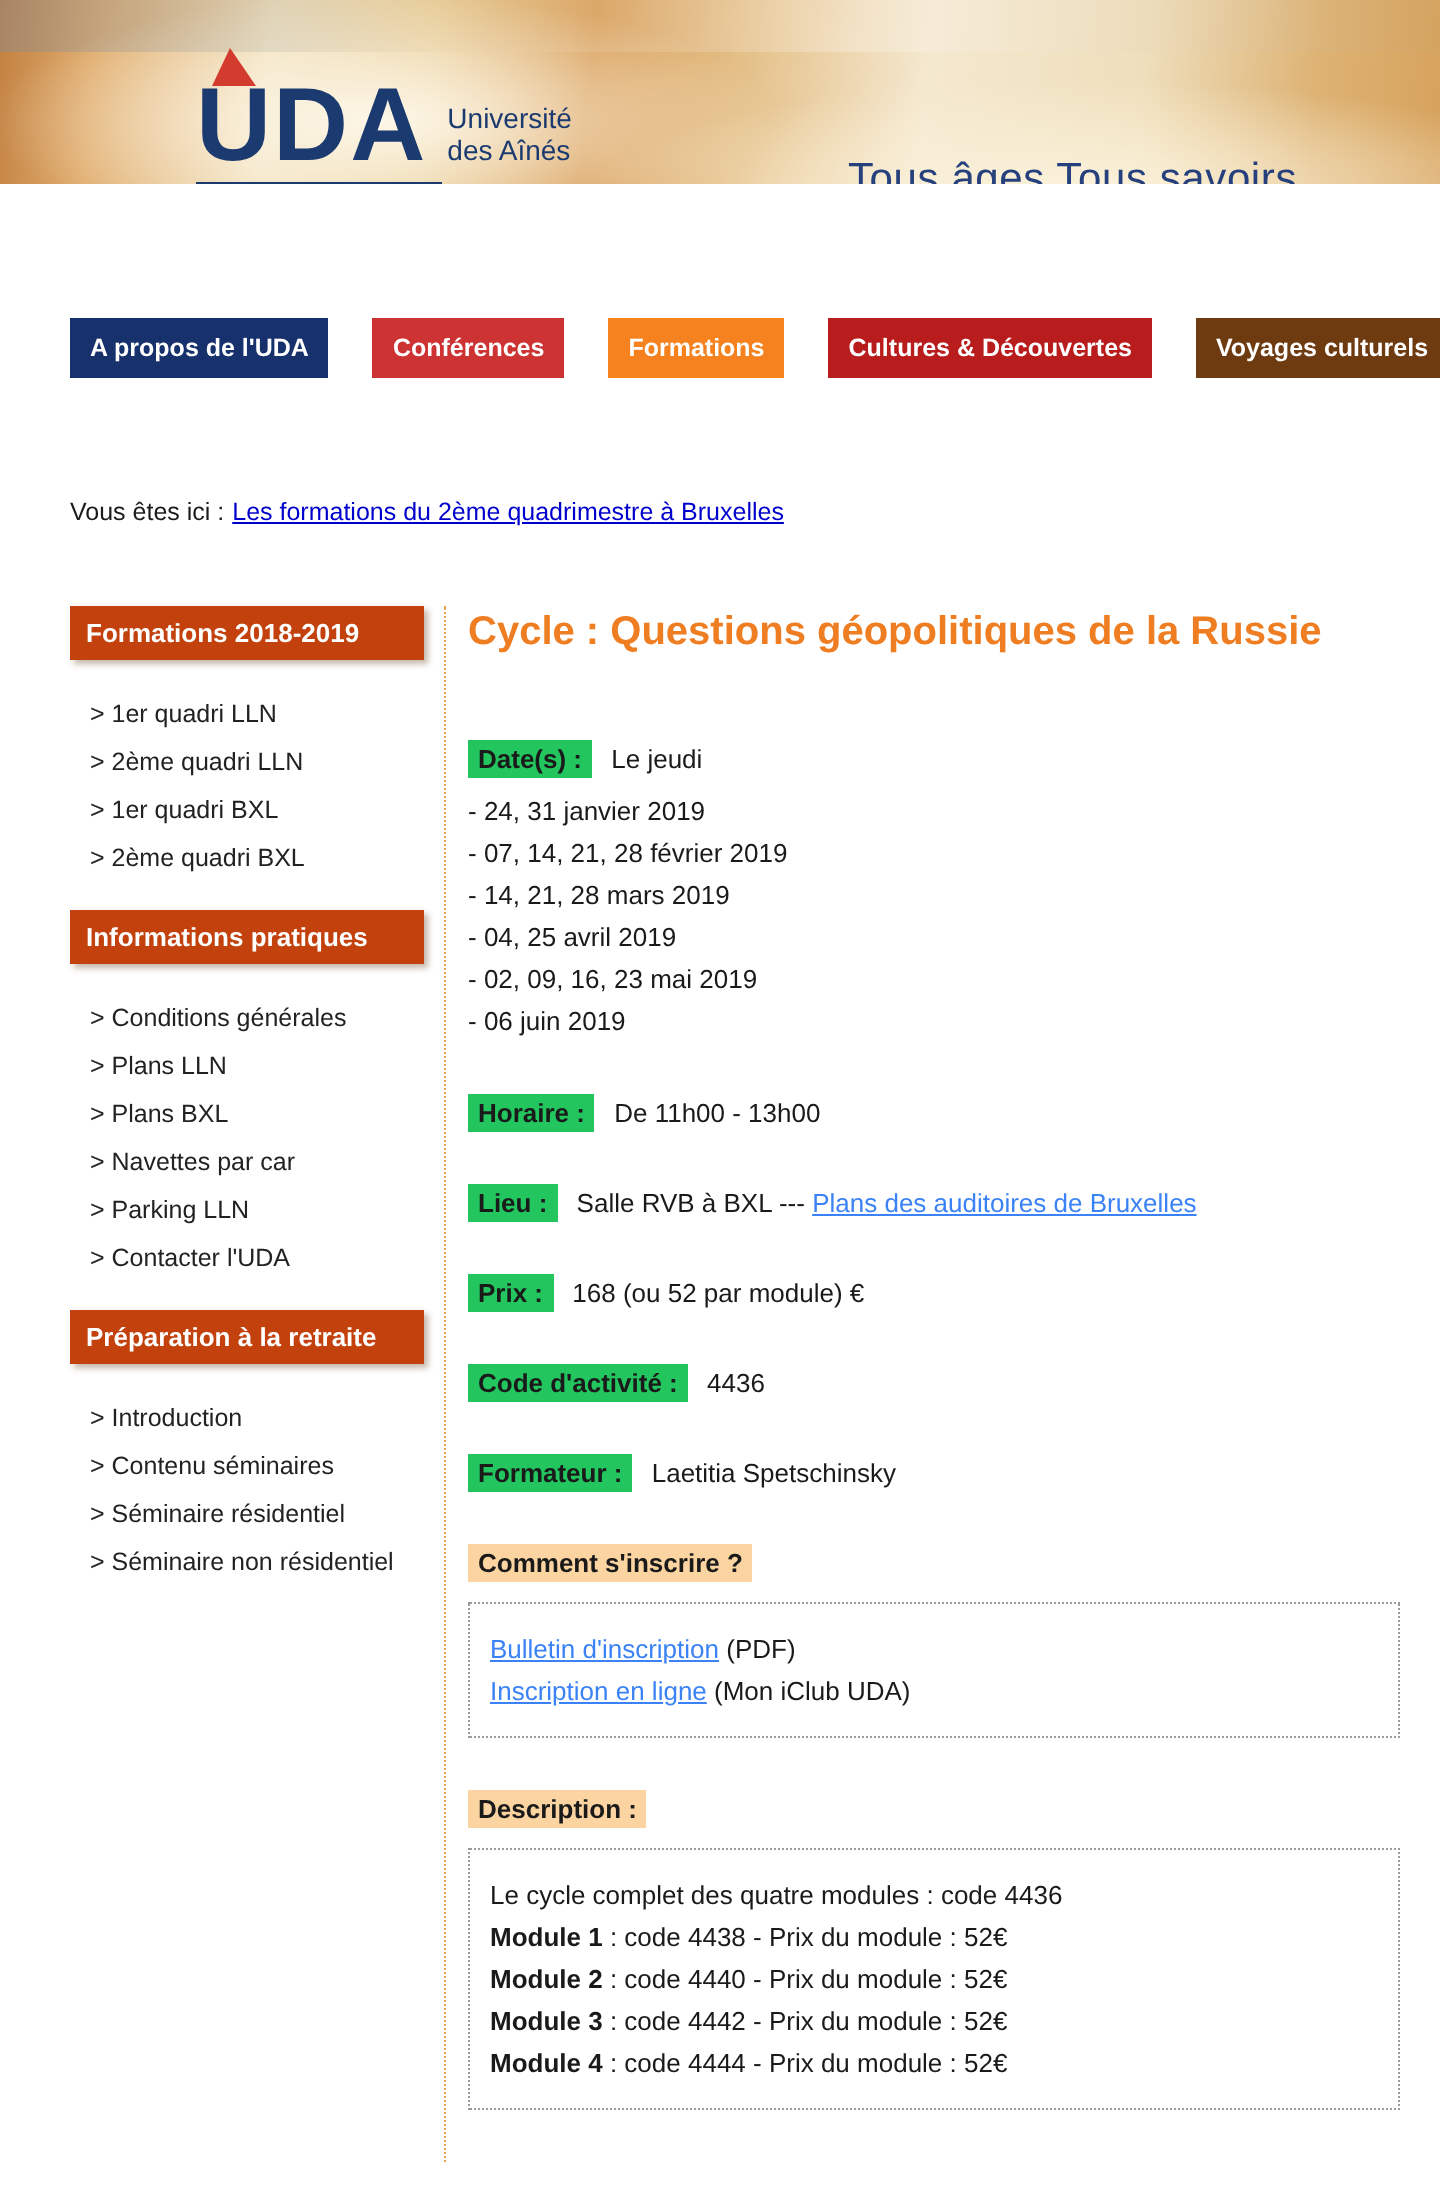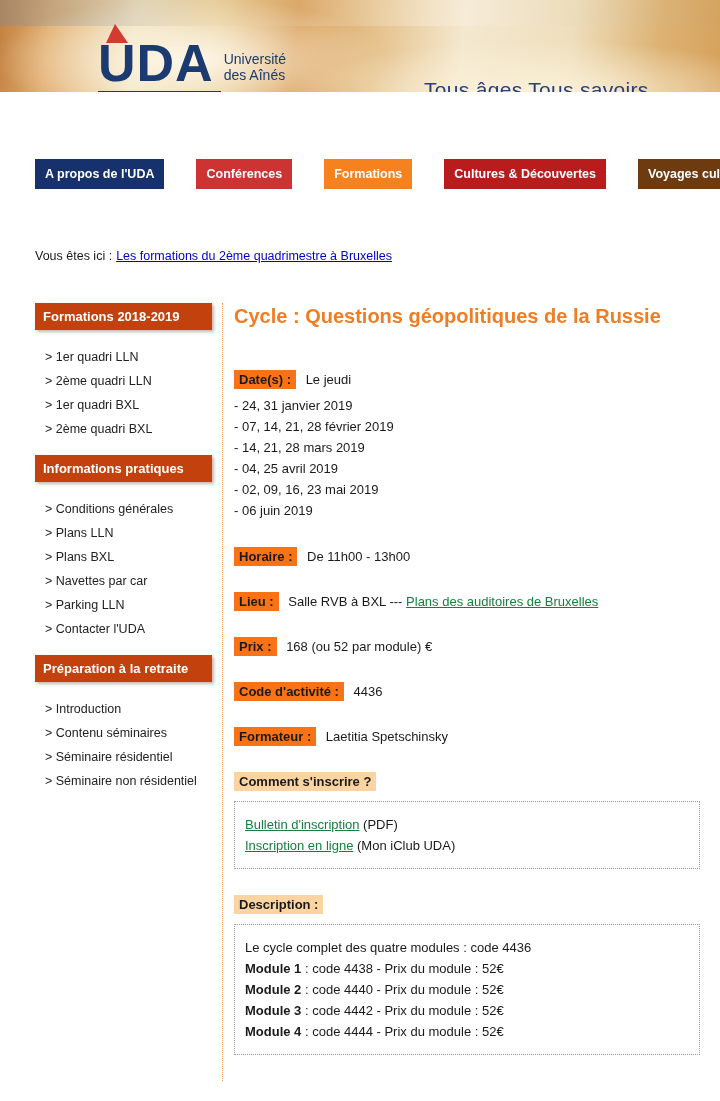--- a/index.html
+++ b/index.html
@@ -54,21 +54,21 @@
     letter-spacing: 0.5px;
   }
   .tagline {
     position: absolute; left: 424px; top: 78px;
     font-size: 21px; color: #25407c; font-weight: 500;
     letter-spacing: 0.3px;
   }
 
   
   .nav-wrap { margin-top: 67px; width: 720px; overflow: hidden; }
-  .navbar { display: flex; gap: 32px; padding-left: 35px; white-space: nowrap; }
+  .navbar { display: flex; gap: 22px; padding-left: 35px; white-space: nowrap; }
   .nav-btn {
     flex: 0 0 auto;
     color: #ffffff; font-size: 12.5px; font-weight: bold;
     padding: 8px 10px; cursor: pointer; text-decoration: none;
   }
   .nv0 { background: #16316b; }
   .nv1 { background: #ce3333; }
   .nv2 { background: #f5821e; }
   .nv3 { background: #b91c1c; }
   .nv4 { background: #6e3a10; }
@@ -96,38 +96,38 @@
 
   .separator { border-left: 1px dotted #f0a050; margin-left: 10px; }
 
   .main { flex: 1 1 auto; margin-left: 11px; padding-right: 20px; min-width: 0; }
   .title { color: #ef7d22; font-size: 20px; font-weight: bold; margin: 2px 0 42px 0; }
 
   .field { margin: 26px 0; font-size: 13px; }
   .field:first-of-type { margin-top: 0; }
   .chip {
     display: inline-block;
-    background: #f97316; font-weight: bold;
+    background: #22c55e; font-weight: bold;
     padding: 2px 5px; margin-right: 6px; text-align: center;
   }
   .datelist { margin: 6px 0 0 0; }
   .datelist div { font-size: 13px; line-height: 21px; }
 
   .sec-chip {
     display: inline-block;
     background: #fbd4a2; font-weight: bold; font-size: 13px;
     padding: 2px 5px;
   }
   .box {
     border: 1px dotted #9a9a9a;
     padding: 12px 10px;
     margin: 10px 0 26px 0;
   }
   .box .line { font-size: 13px; line-height: 21px; }
-  .lnk { color: #15803d; text-decoration: underline; cursor: pointer; }
+  .lnk { color: #3b82f6; text-decoration: underline; cursor: pointer; }
   .dline b { font-weight: bold; }
 </style>
 </head>
 <body>
 
 <header class="banner">
   <div class="logo">
     <span class="tri"></span>
     <div class="logo-row">
       <span class="uda">UDA</span>

